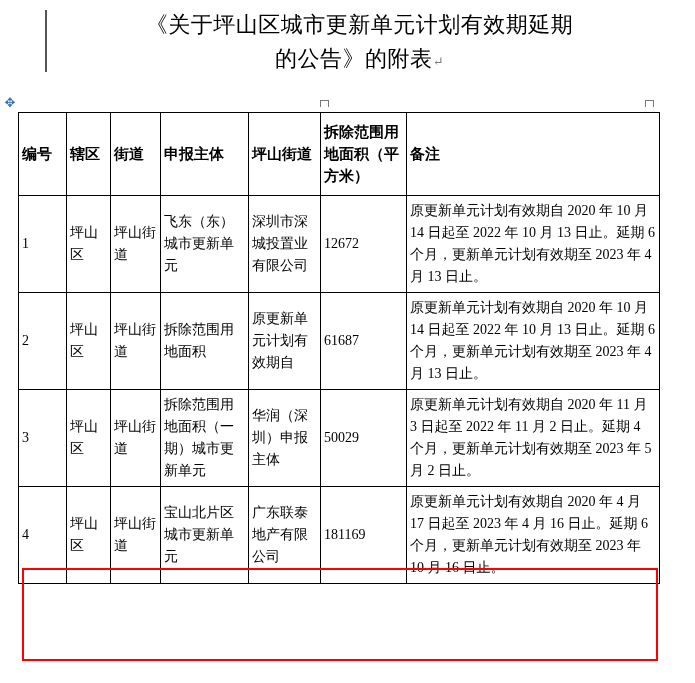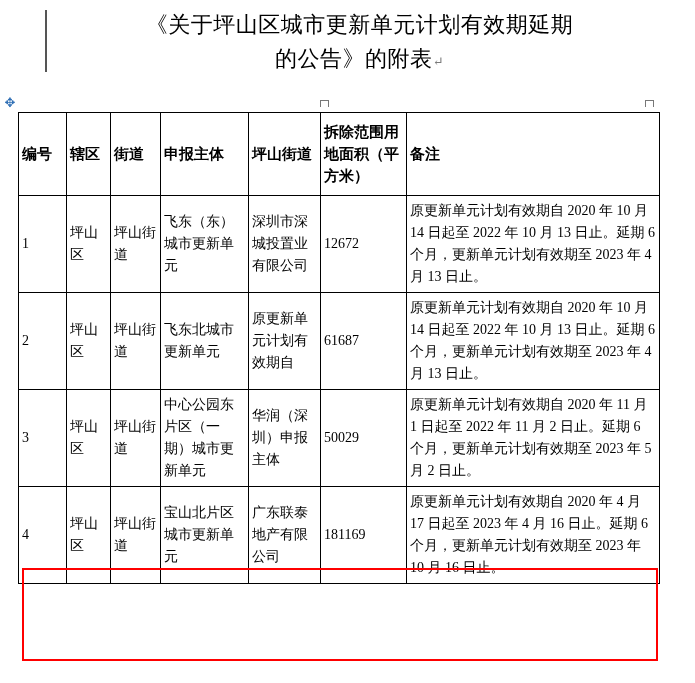--- a/index.html
+++ b/index.html
@@ -176,33 +176,33 @@
         <td>坪山街道</td>
         <td>飞东（东）城市更新单元</td>
         <td>深圳市深城投置业有限公司</td>
         <td class="num-cell">12672</td>
         <td class="remark">原更新单元计划有效期自 2020 年 10 月 14 日起至 2022 年 10 月 13 日止。延期 6 个月，更新单元计划有效期至 2023 年 4 月 13 日止。</td>
       </tr>
       <tr>
         <td class="row-index">2</td>
         <td>坪山区</td>
         <td>坪山街道</td>
-        <td>飞东北城市更新单元</td>
+        <td>拆除范围用地面积</td>
         <td>原更新单元计划有效期自</td>
         <td class="num-cell">61687</td>
         <td class="remark">原更新单元计划有效期自 2020 年 10 月 14 日起至 2022 年 10 月 13 日止。延期 6 个月，更新单元计划有效期至 2023 年 4 月 13 日止。</td>
       </tr>
       <tr>
         <td class="row-index">3</td>
         <td>坪山区</td>
         <td>坪山街道</td>
-        <td>中心公园东片区（一期）城市更新单元</td>
+        <td>拆除范围用地面积（一期）城市更新单元</td>
         <td>华润（深圳）申报主体</td>
         <td class="num-cell">50029</td>
-        <td class="remark">原更新单元计划有效期自 2020 年 11 月 1 日起至 2022 年 11 月 2 日止。延期 6 个月，更新单元计划有效期至 2023 年 5 月 2 日止。</td>
+        <td class="remark">原更新单元计划有效期自 2020 年 11 月 3 日起至 2022 年 11 月 2 日止。延期 4 个月，更新单元计划有效期至 2023 年 5 月 2 日止。</td>
       </tr>
       <tr>
         <td class="row-index">4</td>
         <td>坪山区</td>
         <td>坪山街道</td>
         <td>宝山北片区城市更新单元</td>
         <td>广东联泰地产有限公司</td>
         <td class="num-cell">181169</td>
         <td class="remark">原更新单元计划有效期自 2020 年 4 月 17 日起至 2023 年 4 月 16 日止。延期 6 个月，更新单元计划有效期至 2023 年 10 月 16 日止。</td>
       </tr>

